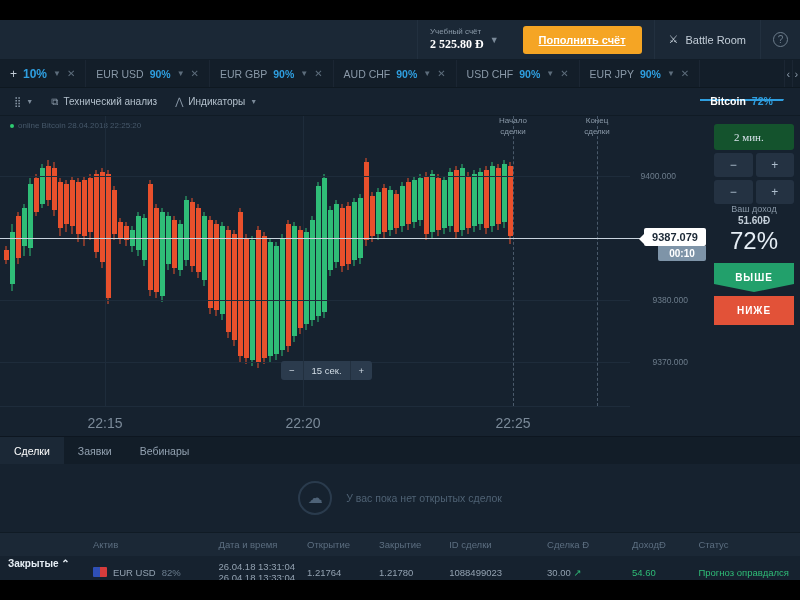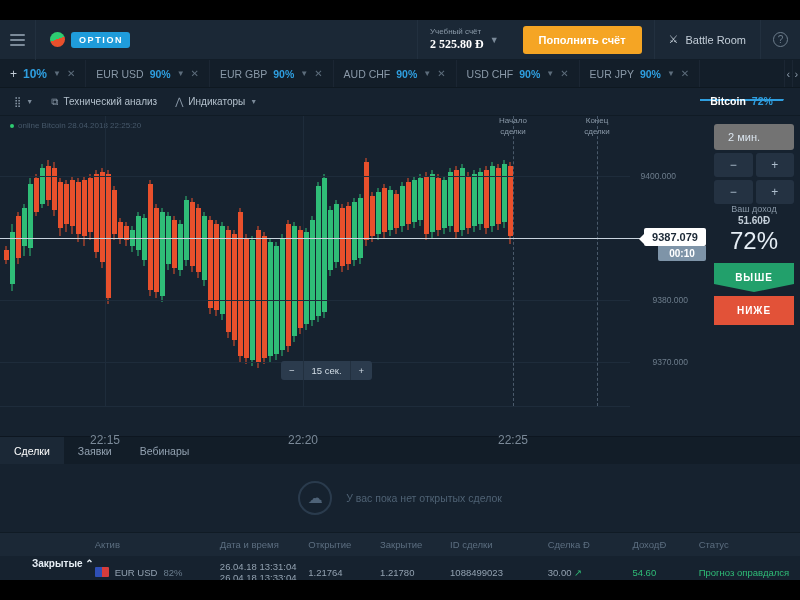--- a/index.html
+++ b/index.html
@@ -43,20 +43,21 @@
     height: 100%; border-left: 1px solid #22303f;
   }
   .acct-txt { line-height: 1.25; }
   .acct-label { font-size: 8px; color: #8a99a8; }
   .acct-bal { font-size: 12px; color: #fff; font-weight: bold; font-family: Liberation Serif, serif; }
   .chev { color: #7b8a99; font-size: 9px; }
   .deposit-btn {
     background: #f5a524; color: #fff; font-size: 11px; font-weight: bold;
     padding: 8px 16px; border: none; border-radius: 3px; margin: 4px 12px;
     cursor: pointer;
+    text-decoration: underline;
   }
   .battle {
     display: flex; align-items: center; gap: 7px; padding: 0 14px; height: 100%;
     border-left: 1px solid #22303f; color: #c3ced8; font-size: 11px;
   }
   .help {
     width: 40px; height: 100%; display: flex; align-items: center;
     justify-content: center; border-left: 1px solid #22303f;
   }
   .help-c {
@@ -134,37 +135,37 @@
   }
   .pt-time {
     background: #7e94a8; color: #fff; font-size: 10px; font-weight: bold;
     padding: 2px 5px; text-align: center; border-radius: 0 0 2px 2px;
     margin-left: 14px;
   }
   .timeaxis {
     position: absolute; left: 0; top: 290px; width: 630px; height: 30px;
     border-top: 1px solid #1e2c3b;
   }
-  .time-tick { position: absolute; top: 26px; font-size: 12px; color: #7b8a99; transform: translateX(-50%); }
+  .time-tick { position: absolute; top: 8px; font-size: 14px; color: #7b8a99; transform: translateX(-50%); }
   .zoomctl {
     position: absolute; left: 281px; top: 245px; display: flex;
     background: #2b3b4d; border-radius: 3px; overflow: hidden;
   }
   .zoomctl div {
     padding: 4px 8px; font-size: 9.5px; color: #d4dee7;
     border-right: 1px solid #22303f;
   }
   .zoomctl div:last-child { border-right: 0; }
   
   .panel {
     position: absolute; right: 0; top: 0; width: 92px; padding: 8px 6px;
   }
   .pbox {
-    background: #737373; color: #d9e3ec; font-size: 11px;
-    padding: 7px 14px; border-radius: 3px;
+    background: #14532d; color: #d9e3ec; font-size: 11px;
+    padding: 7px 20px; border-radius: 3px; font-family: Liberation Serif, serif;
   }
   .pstep { display: flex; margin-top: 3px; gap: 3px; }
   .pstep div {
     flex: 1; background: #243242; color: #aebecd; text-align: center;
     padding: 5px 0; font-size: 12px; border-radius: 3px;
   }
   .income { text-align: center; }
   .income .t { font-size: 9px; color: #8a99a8; }
   .income .v { font-size: 10px; color: #c3ced8; font-weight: bold; margin-top: 1px; }
   .income .p { font-size: 24px; color: #e6eef5; margin-top: 1px; }
@@ -197,21 +198,21 @@
   .empty-txt { font-size: 10.5px; color: #4f6274; }
   .tablehdr {
     height: 24px; display: flex; align-items: center; background: #1b2836;
     font-size: 9.5px; color: #5c6e80; border-top: 1px solid #101b25;
   }
   .closed-h { color: #e6eef5; font-weight: bold; font-size: 10px; }
   .trow {
     height: 32px; display: flex; align-items: center; font-size: 9.5px;
     color: #93a2b1; background: #16222f;
   }
-  .c0 { width: 100px; padding-left: 32px; margin-top: 38px; }
+  .c0 { width: 100px; padding-left: 8px; margin-top: 38px; }
   .c1 { width: 136px; display: flex; align-items: center; gap: 6px; }
   .c2 { width: 96px; }
   .c3 { width: 78px; }
   .c4 { width: 76px; }
   .c5 { width: 106px; }
   .c6 { width: 92px; }
   .c7 { width: 72px; }
   .c8 { width: 110px; }
   .flag {
     width: 14px; height: 10px; border-radius: 1px;
@@ -220,31 +221,20 @@
   }
   .green { color: #2fbd77; }
   .pairpct { color: #6b7d8e; }
 </style>
 </head>
 <body>
 
 <div id="app">
 
   <div class="header">
-    <div class="hdr-left">
-      <div class="burger">
-          <i></i>
-          <i></i>
-          <i></i>
-        </div>
-      <div class="logo-wrap">
-        <div class="logo-dot"></div>
-        <div class="logo-badge">OPTION</div>
-      </div>
-    </div>
     <div class="hdr-spacer"></div>
     <div class="acct">
       <div class="acct-txt">
         <div class="acct-label">Учебный счёт</div>
         <div class="acct-bal">2 525.80 Ð</div>
       </div>
       <div class="chev">▼</div>
     </div>
     <button class="deposit-btn">Пополнить счёт</button>
     <div class="battle">

